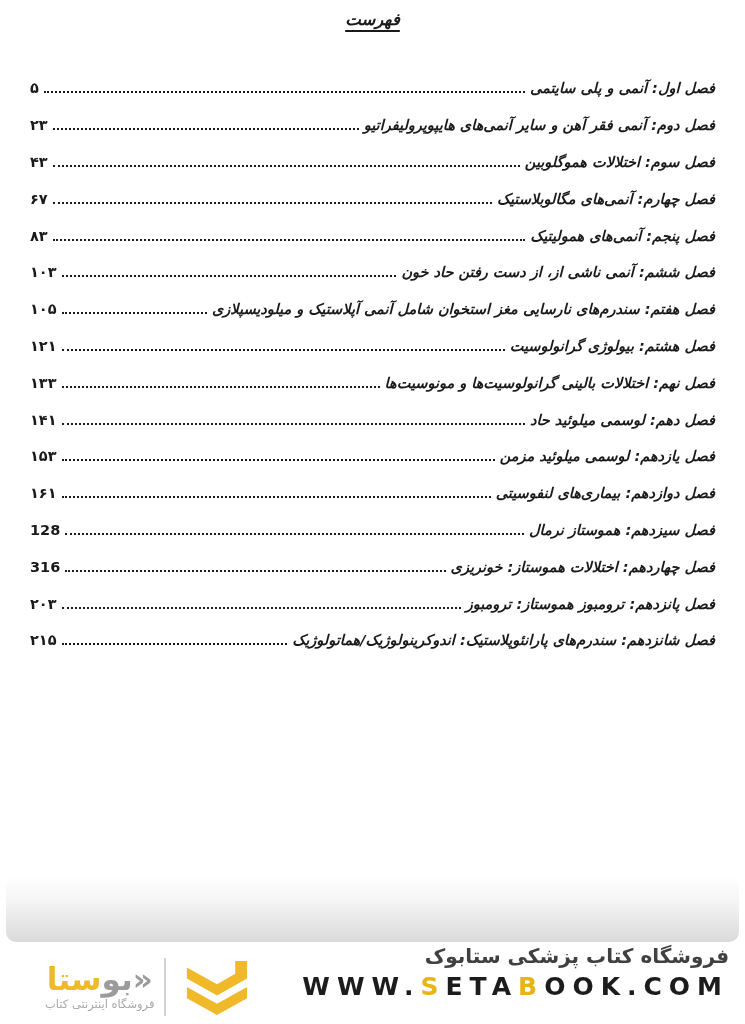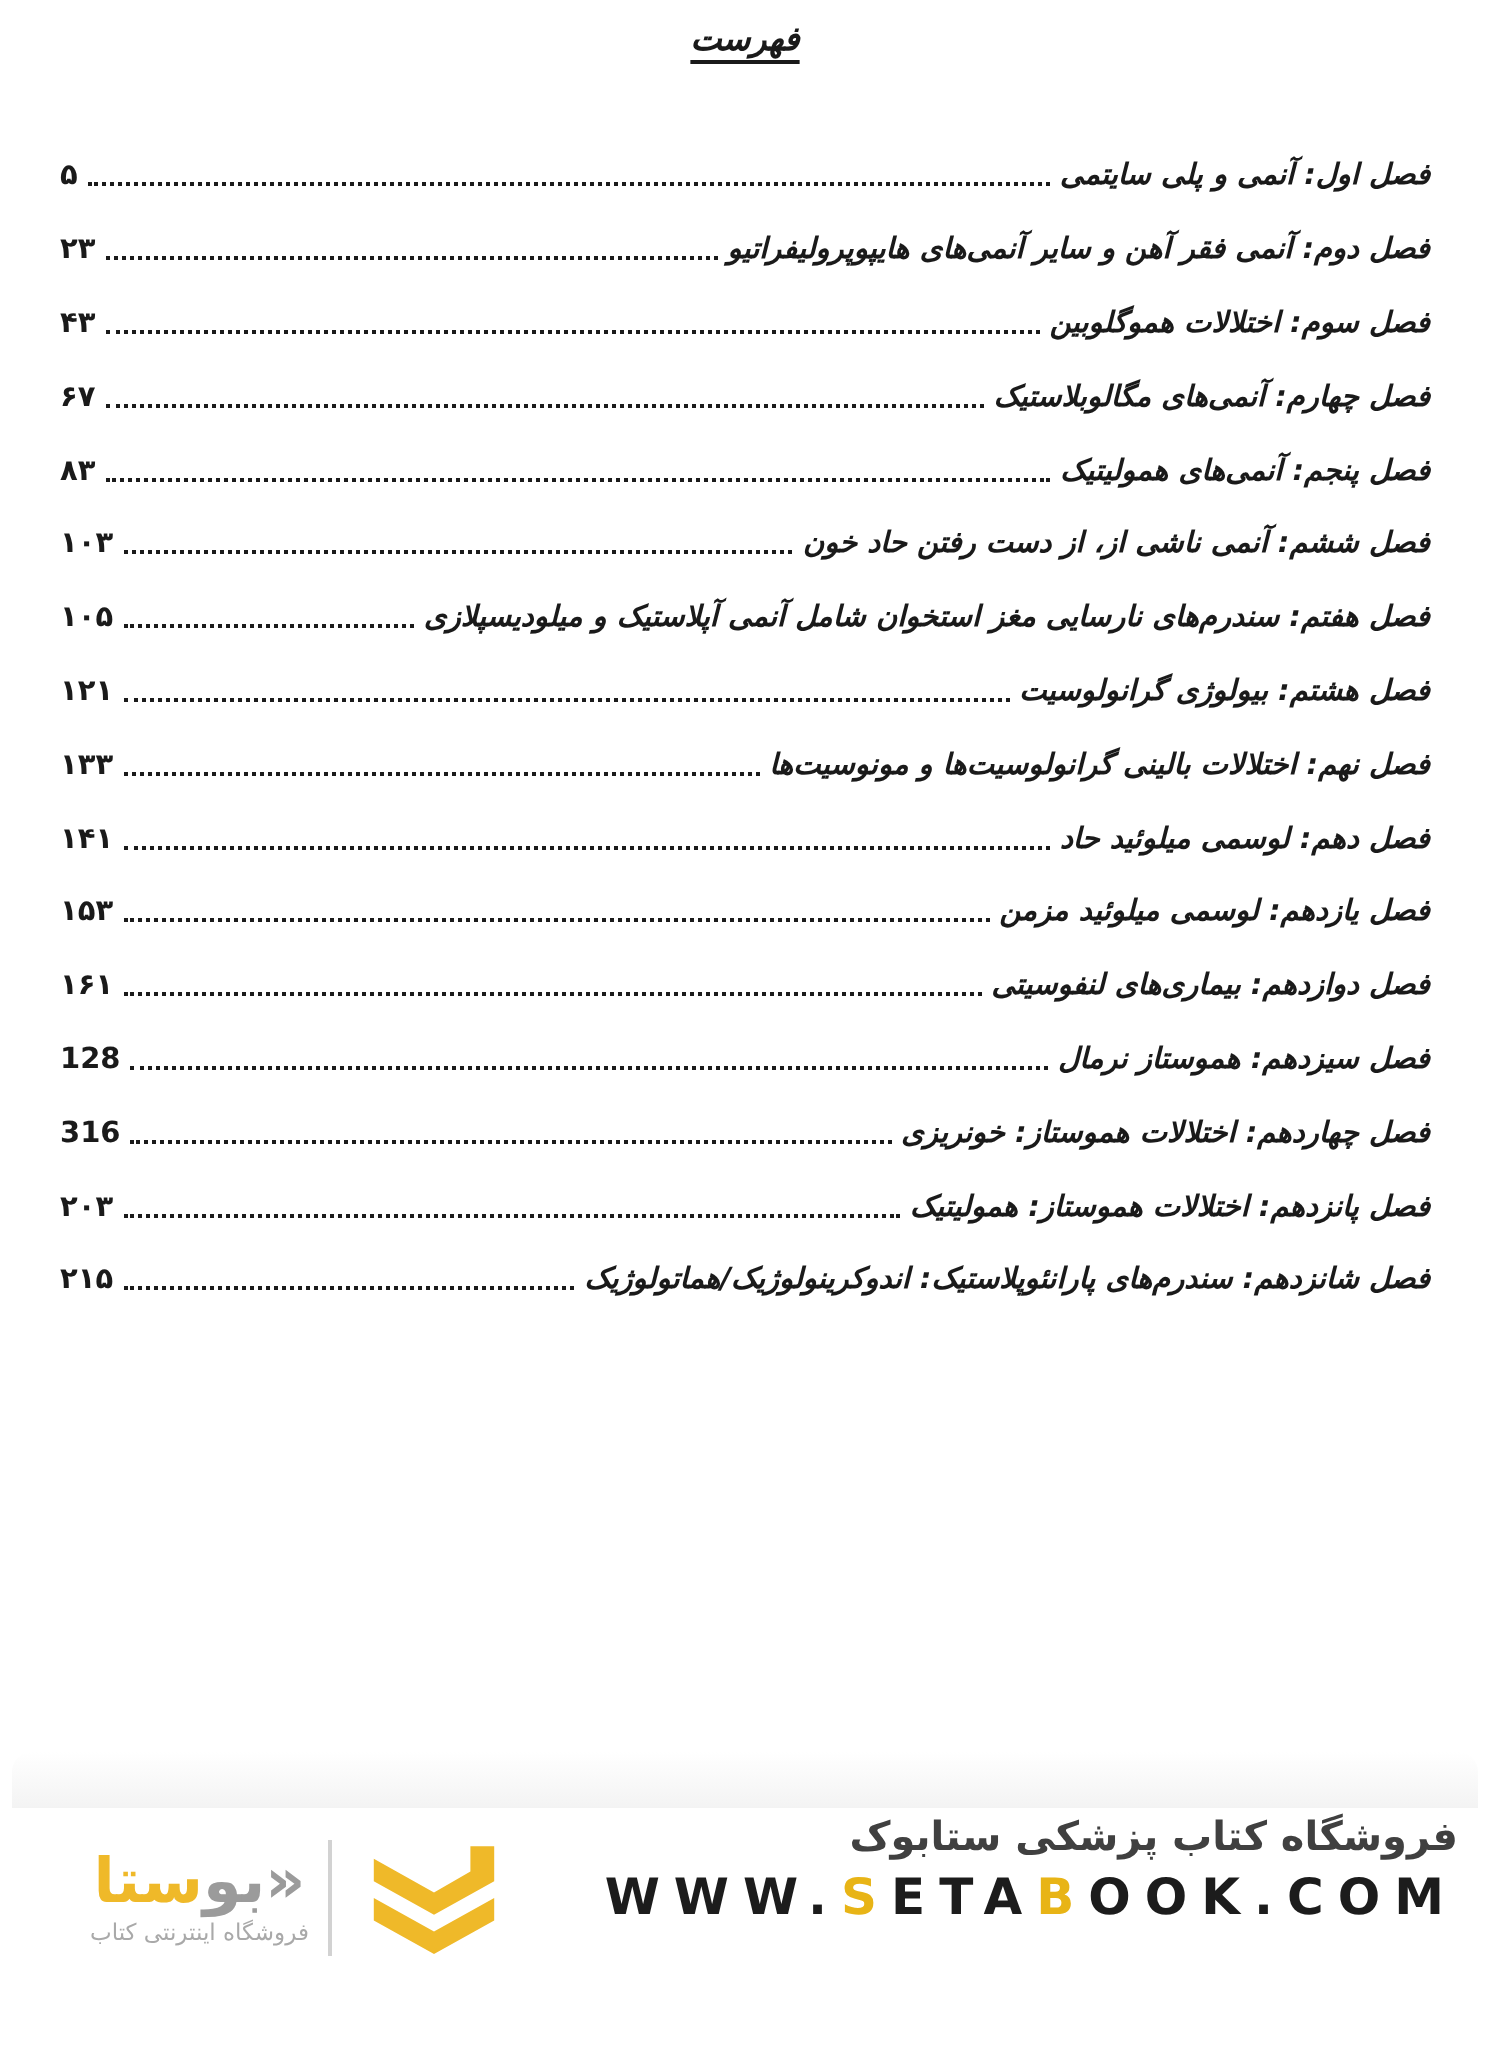--- a/index.html
+++ b/index.html
@@ -54,21 +54,21 @@
     flex:0 0 auto;
   }
   .shadow-band {
     position:absolute;
     top:876px; left:6px; right:6px;
     height:66px;
     border-radius:10px;
     background:linear-gradient(180deg,#ffffff 0%,#f4f4f4 40%,#dadada 100%);
   }
   
-  .footer { position:absolute; left:0; right:0; top:904px; height:82px; background:#fff; }
+  .footer { position:absolute; left:0; right:0; top:942px; height:82px; background:#fff; }
   .logo-block {
     position:absolute; left:45px; top:10px;
     display:flex; align-items:center; gap:10px;
   }
   .wordmark-col { text-align:center; }
   .wordmark {
     direction:rtl;
     font-size:31px;
     font-weight:bold;
     line-height:1.05;
@@ -196,21 +196,21 @@
       <span class="page-num">128</span>
     </div>
 
     <div class="toc-row">
       <span class="chapter-label">فصل چهاردهم: اختلالات هموستاز: خونریزی</span>
       <span class="dot-leader"></span>
       <span class="page-num">316</span>
     </div>
 
     <div class="toc-row">
-      <span class="chapter-label">فصل پانزدهم: اختلالات هموستاز: همولیتیک</span>
+      <span class="chapter-label">فصل پانزدهم: ترومبوز هموستاز: ترومبوز</span>
       <span class="dot-leader"></span>
       <span class="page-num">۲۰۳</span>
     </div>
 
     <div class="toc-row">
       <span class="chapter-label">فصل شانزدهم: سندرم‌های پارانئوپلاستیک: اندوکرینولوژیک/هماتولوژیک</span>
       <span class="dot-leader"></span>
       <span class="page-num">۲۱۵</span>
     </div>
   </div>

